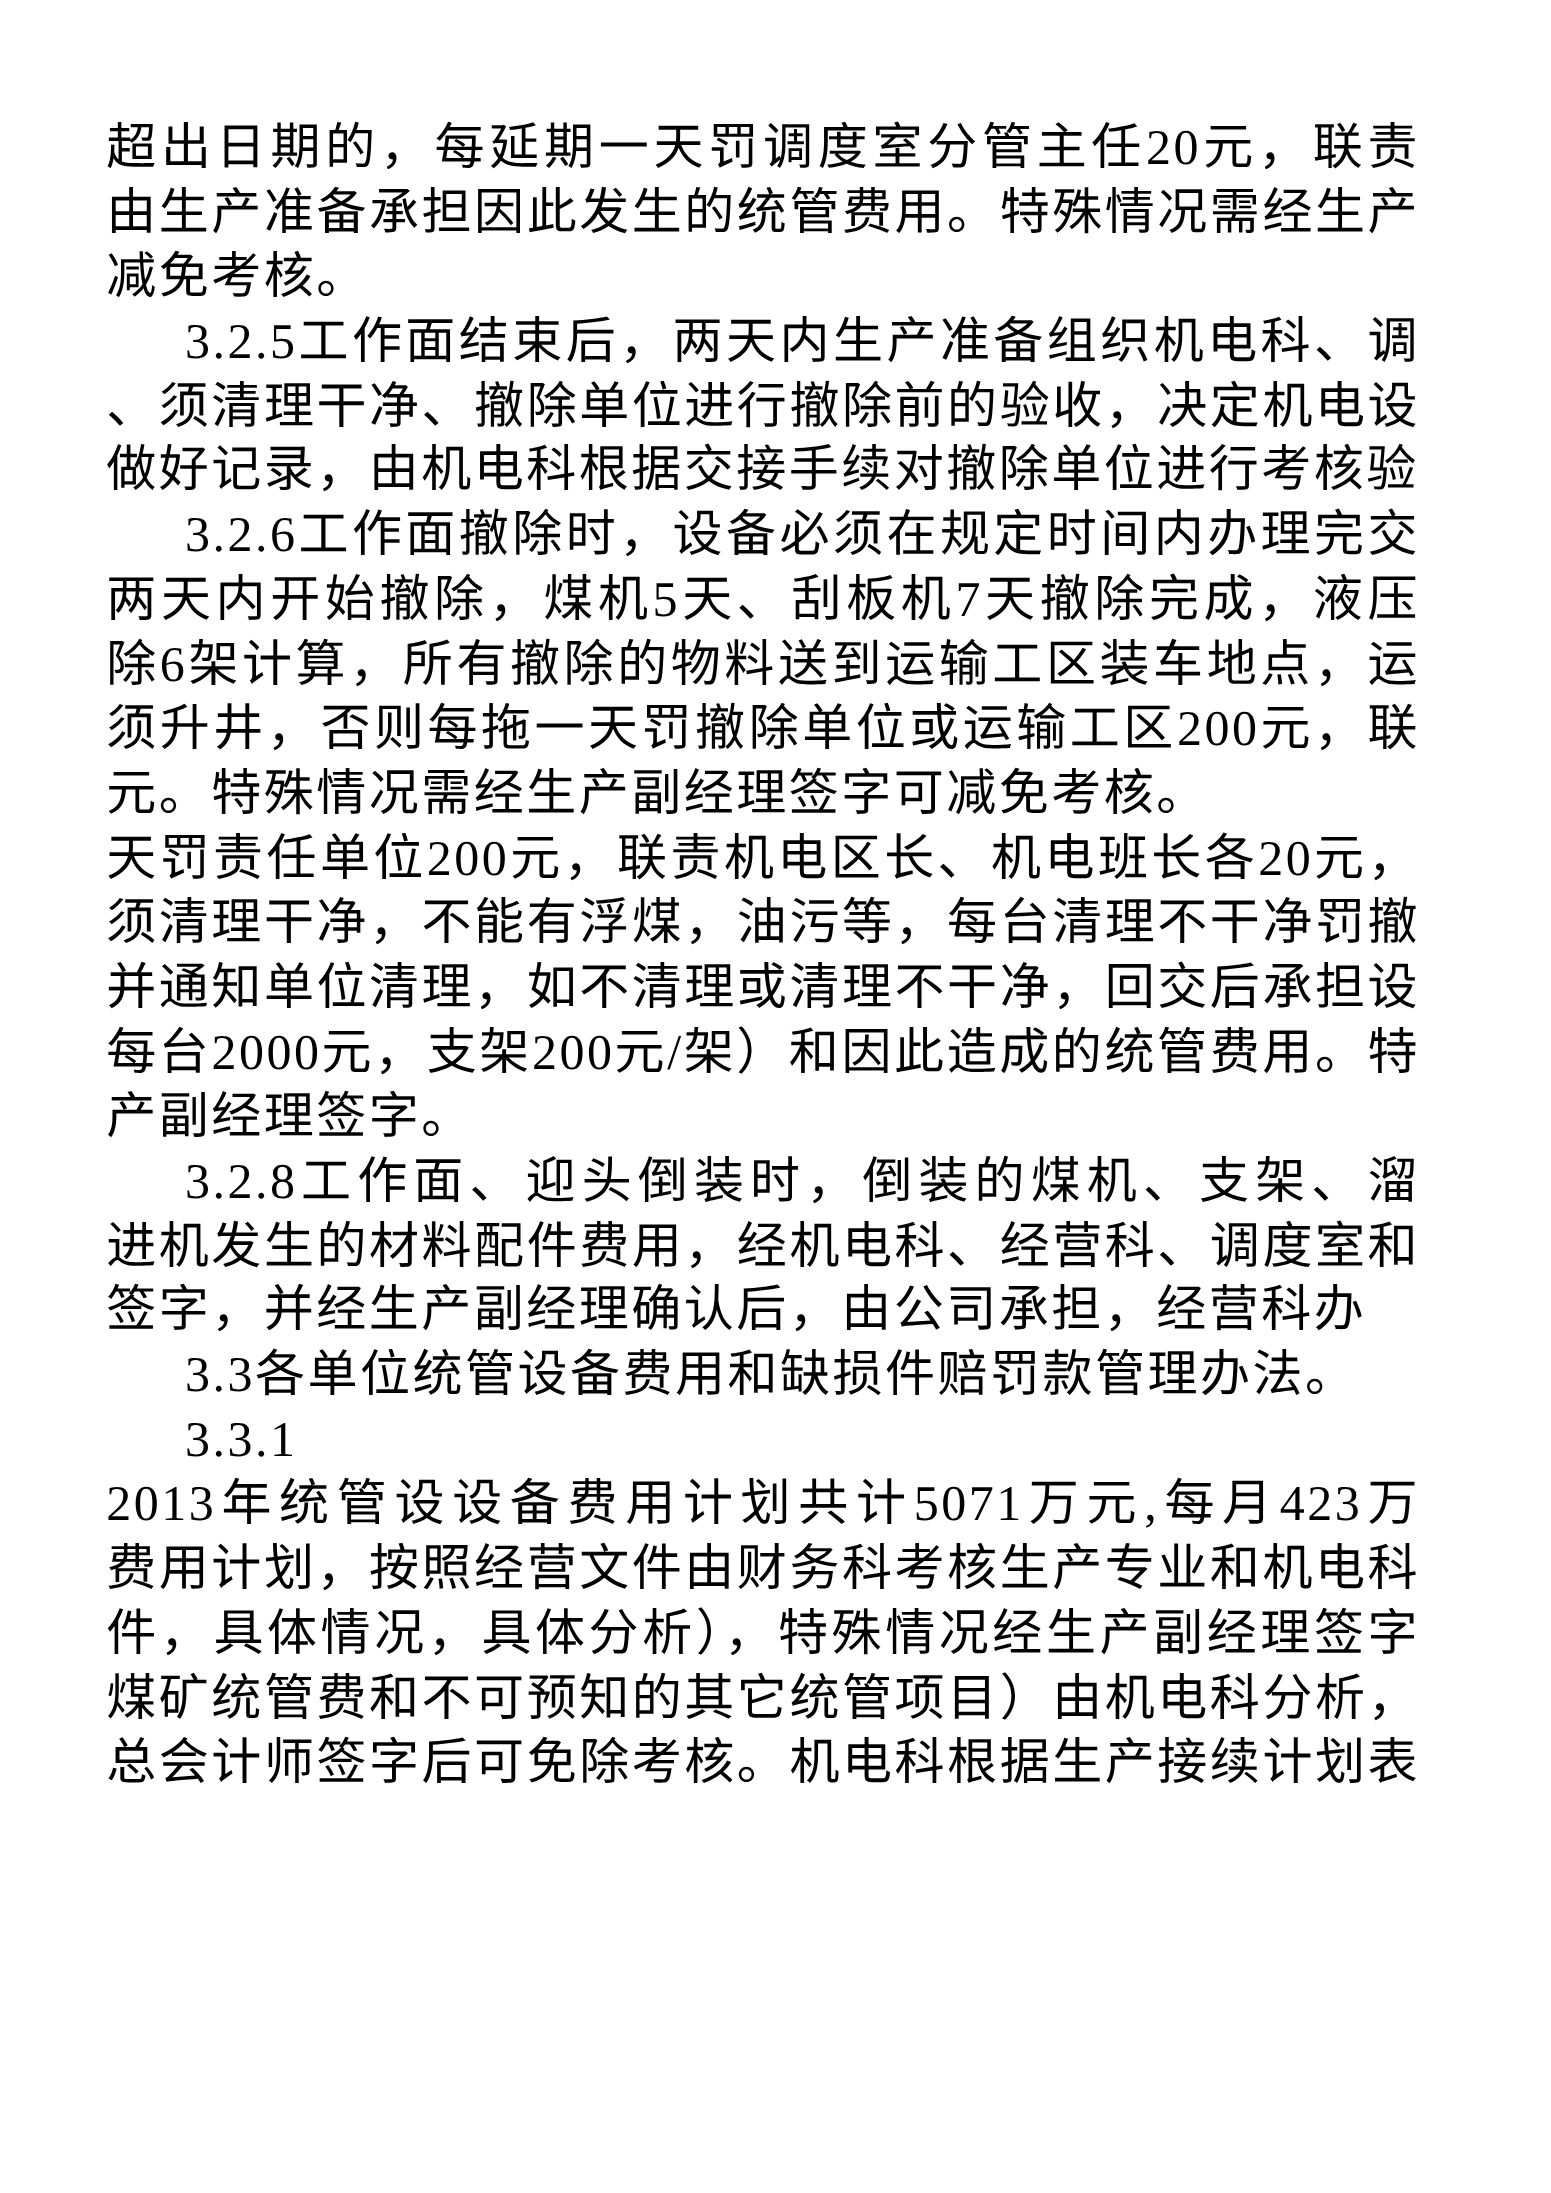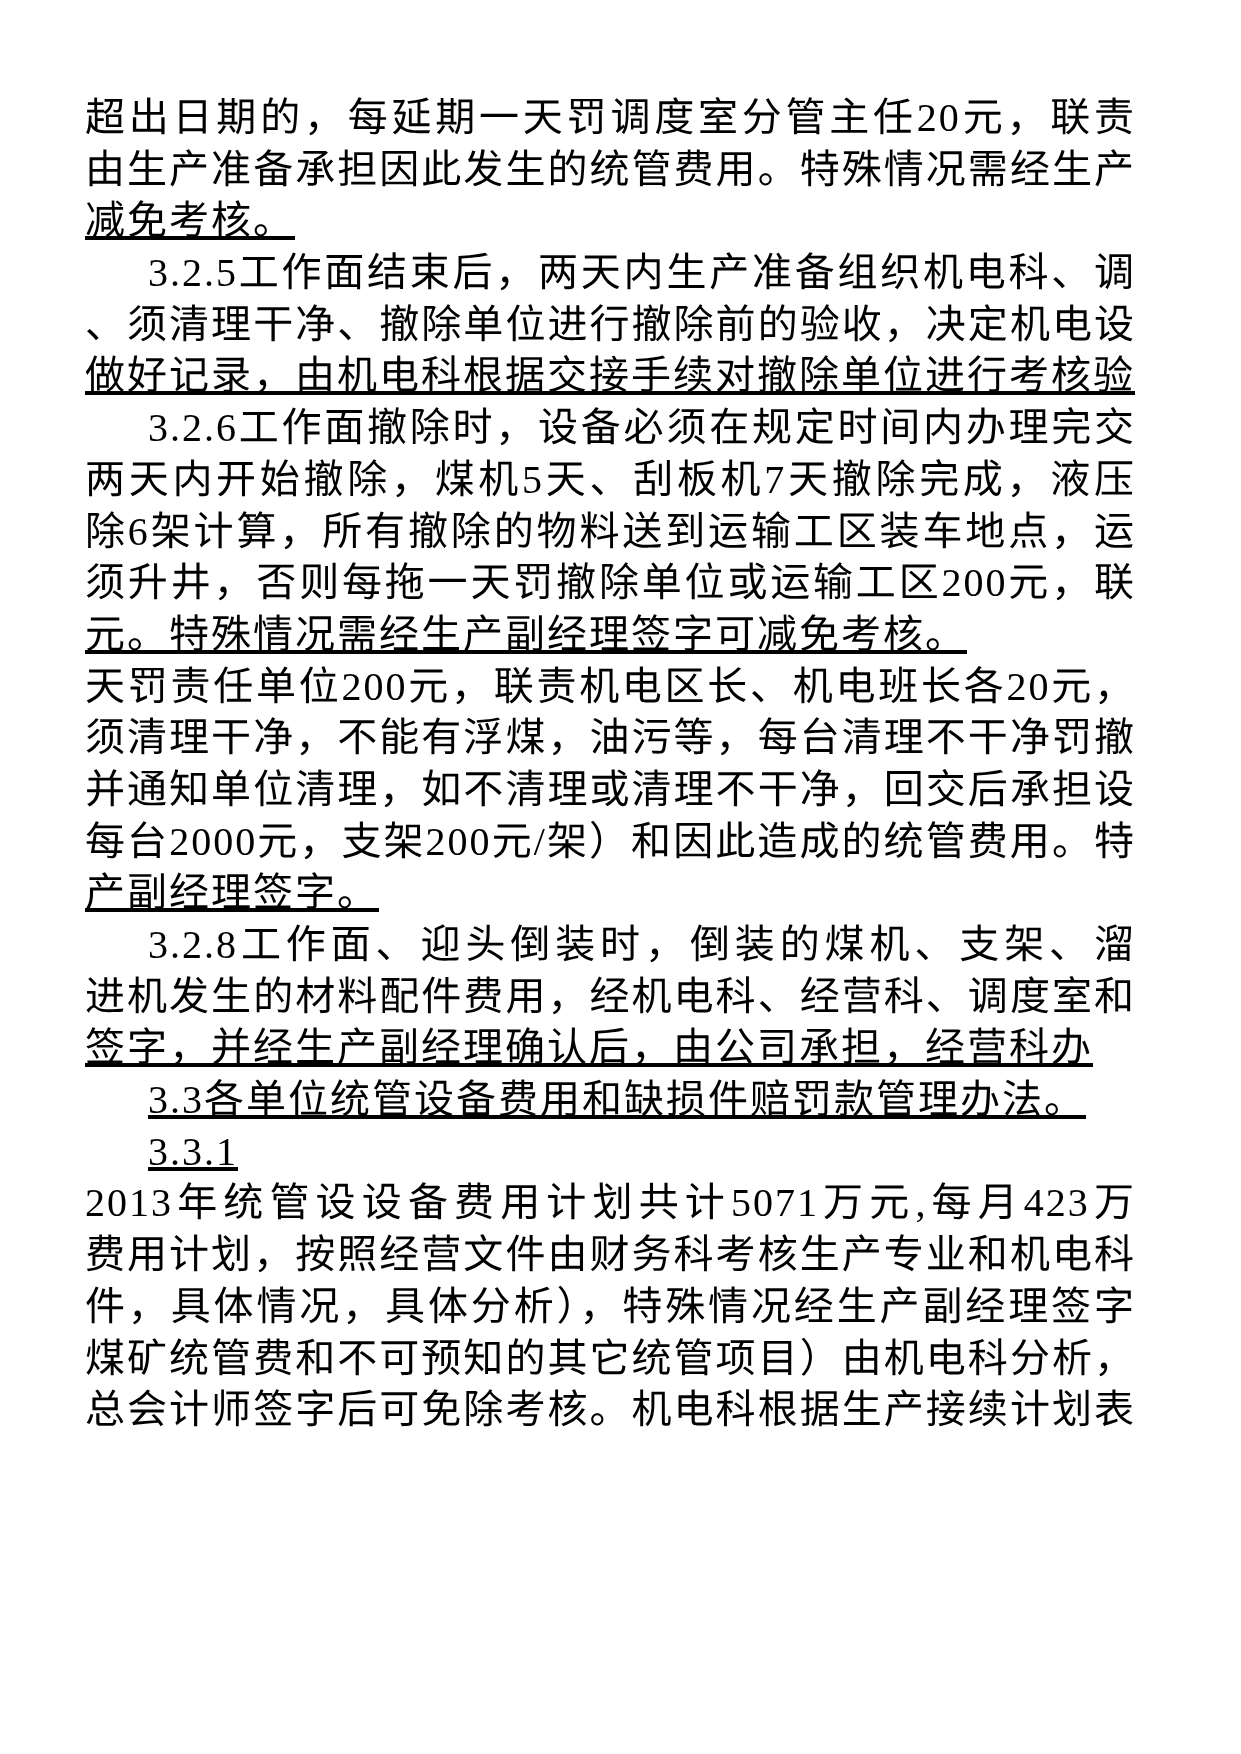--- a/index.html
+++ b/index.html
@@ -30,21 +30,20 @@
     overflow: hidden;
     font-weight: 400;
   }
   .line.justify {
     text-align: justify;
     text-align-last: justify;
   }
   .line.left {
     text-align: left;
     text-align-last: auto;
-    text-decoration: underline;
   }
   .line.indent {
     text-indent: 63px;
   }
 </style>
 </head>
 <body>
 
 <div class="page" style="background: rgb(255, 255, 255); color: rgb(0, 0, 0);">
   <div class="text-block" id="text-block">

